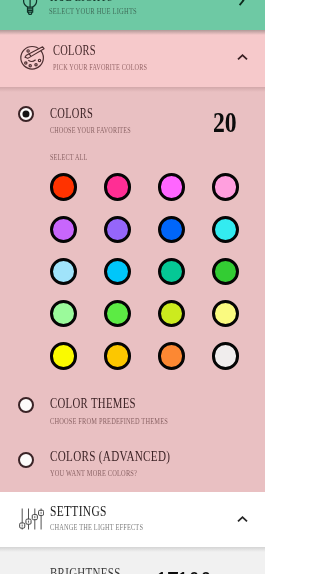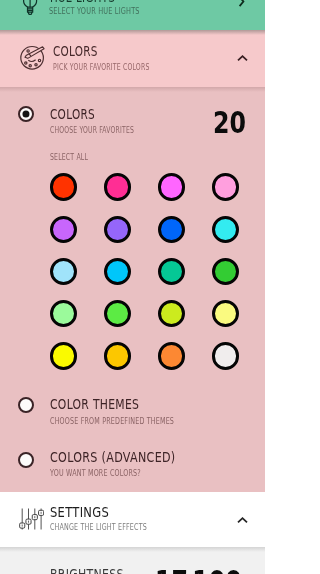--- a/index.html
+++ b/index.html
@@ -1,19 +1,19 @@
 <!DOCTYPE html>
 <html><head>
 <meta charset="utf-8">
 <title>Hue Lights</title>
 <style>
   html,body{margin:0;padding:0;}
   body{width:265px;height:574px;overflow:hidden;background:#ffffff;
        font-family:"DejaVu Sans",sans-serif;}
-  .app{position:relative;width:320px;height:574px;overflow:hidden;}
+  .app{position:relative;width:320px;height:574px;overflow:hidden;font-family:Liberation Serif, serif;}
 
   .band{position:absolute;left:0;width:265px;}
   .shadow{position:absolute;left:0;width:265px;height:5px;z-index:6;pointer-events:none;}
 
   
   .t{position:absolute;display:inline-block;white-space:nowrap;transform-origin:left top;}
   .ttl{font-size:14.9px;letter-spacing:.4px;}
   .sub{font-size:9.0px;letter-spacing:.25px;}
   .num{font-size:30px;font-weight:bold;transform:scaleX(.79);color:#0c0c0c;}
 

